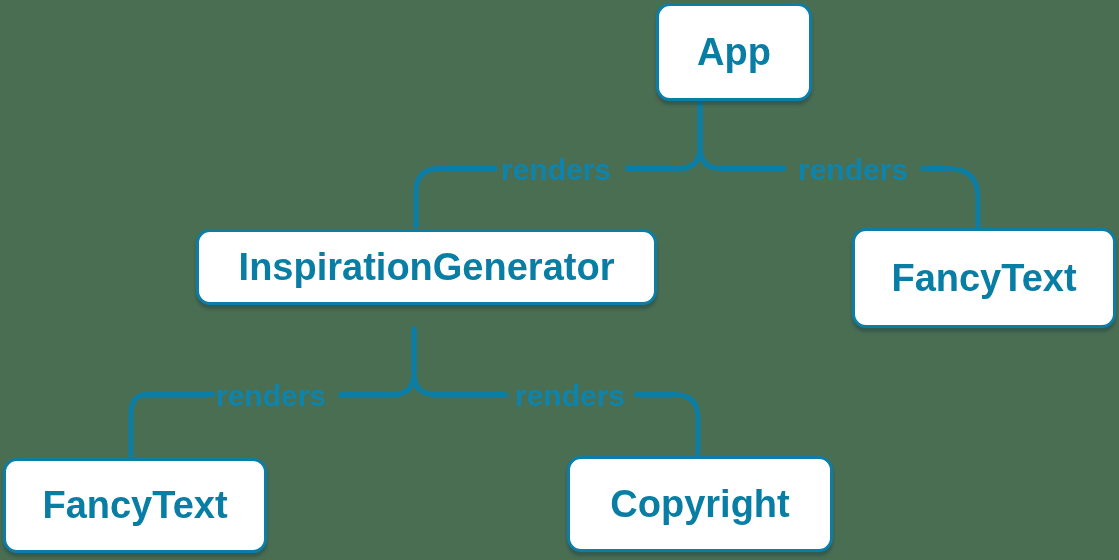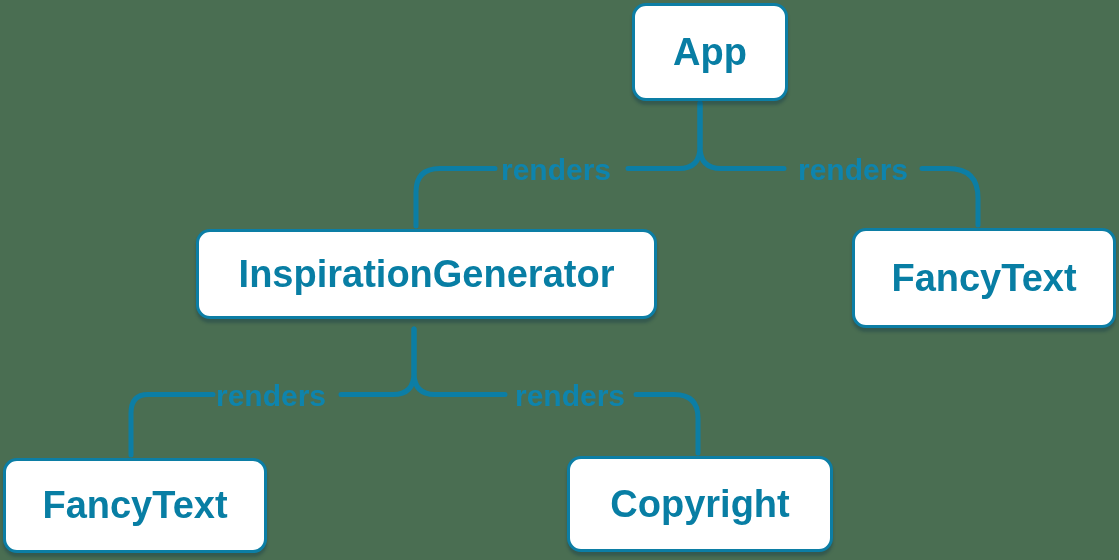--- a/index.html
+++ b/index.html
@@ -46,22 +46,22 @@
     border: 3.5px solid #0C7EA5;
     border-radius: 14px;
     display: flex;
     align-items: center;
     justify-content: center;
     color: #087EA4;
     font-size: 38px;
     font-weight: 600;
     box-shadow: 0 4px 3px rgba(13, 52, 73, 0.35);
   }
-  .node-app          { left: 632px; top: 3px;   width: 156px; height: 98px;  }
-  .node-inspiration  { left: 196px; top: 229px; width: 461px; height: 90px;  }
+  .node-app          { left: 656px; top: 3px;   width: 156px; height: 98px;  }
+  .node-inspiration  { left: 196px; top: 229px; width: 461px; height: 76px;  }
   .node-fancy-right  { left: 852px; top: 228px; width: 264px; height: 100px; }
   .node-fancy-left   { left: 3px;   top: 458px; width: 264px; height: 95px;  }
   .node-copyright    { left: 567px; top: 456px; width: 266px; height: 96px; justify-content: center;  }
 </style>
 </head>
 <body>
 
 <div class="diagram">
 
   <svg class="edges-svg" viewBox="0 0 1119 560" xmlns="http://www.w3.org/2000/svg">

